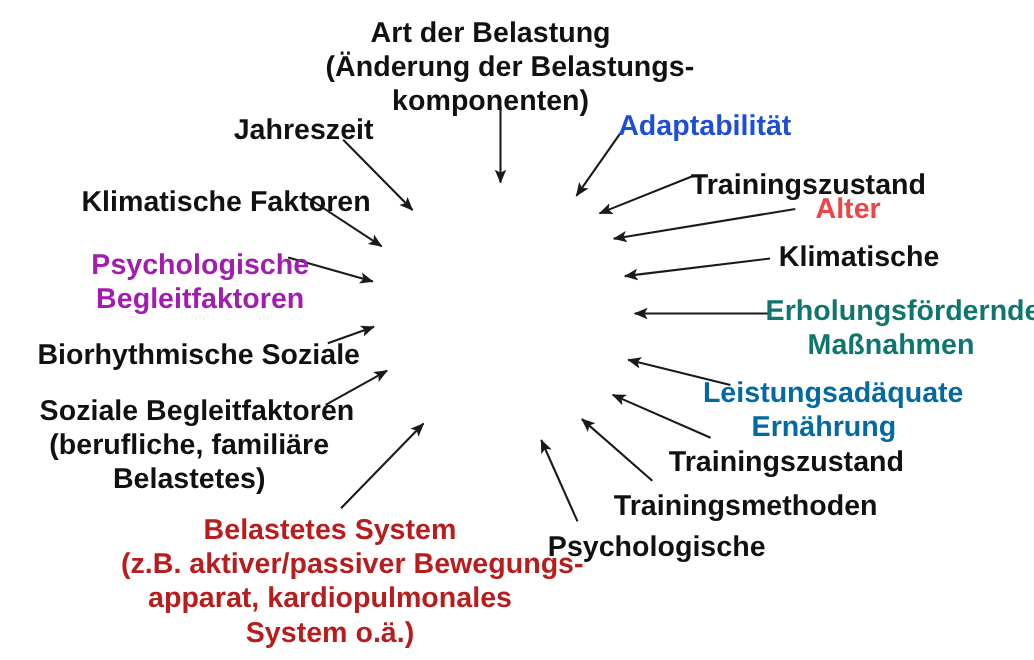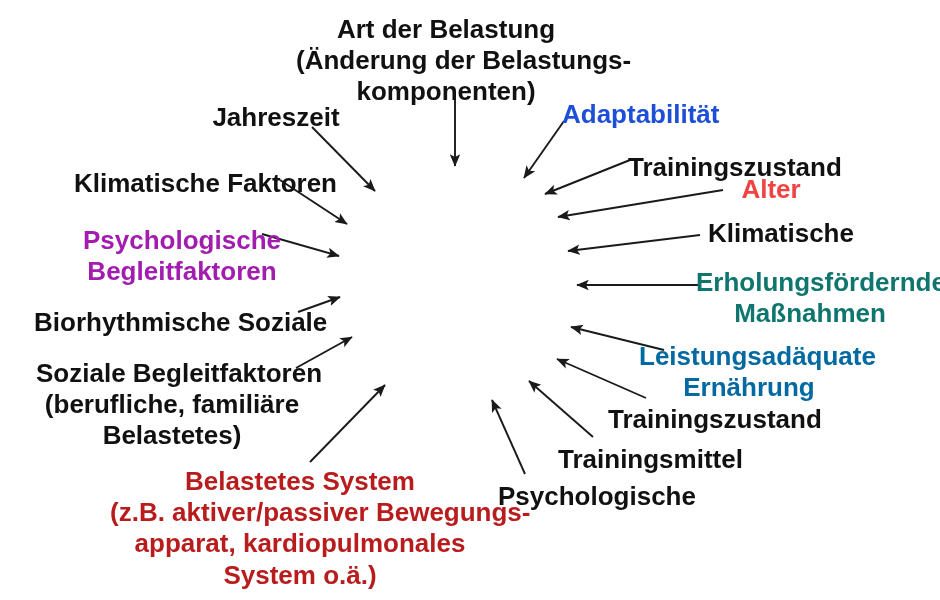--- a/index.html
+++ b/index.html
@@ -94,21 +94,21 @@
 Begleitfaktoren</div>
       <div class="node-label align-left" style="left: 34px; top: 307px; width: 262px; color: rgb(17, 17, 17);">Biorhythmische Soziale</div>
       <div class="node-label align-center" style="left: 36px; top: 358px; width: 272px; color: rgb(17, 17, 17);">Soziale Begleitfaktoren
 (berufliche, familiäre
 Belastetes)</div>
       <div class="node-label align-center" style="left: 110px; top: 466px; width: 380px; color: #b91c1c;">Belastetes System
 (z.B. aktiver/passiver Bewegungs-
 apparat, kardiopulmonales
 System o.ä.)</div>
       <div class="node-label align-left" style="left: 498px; top: 481px; width: 160px; color: rgb(17, 17, 17);">Psychologische</div>
-      <div class="node-label align-left" style="left: 558px; top: 444px; width: 172px; color: rgb(17, 17, 17);">Trainingsmittel</div>
+      <div class="node-label align-left" style="left: 558px; top: 444px; width: 172px; color: rgb(17, 17, 17);">Trainingsmethoden</div>
       <div class="node-label align-left" style="left: 608px; top: 404px; width: 210px; color: rgb(17, 17, 17);">Trainingszustand</div>
       <div class="node-label align-center" style="left: 639px; top: 341px; width: 220px; color: #0369a1;">Leistungsadäquate
 Ernährung</div>
       <div class="node-label align-center" style="left: 696px; top: 267px; width: 228px; color: #0f766e;">Erholungsfördernde
 Maßnahmen</div>
       <div class="node-label align-left" style="left: 706px; top: 218px; width: 150px; color: rgb(17, 17, 17);">Klimatische</div>
       <div class="node-label align-left" style="left: 726px; top: 174px; width: 90px; color: #ef4444;">Alter</div>
       <div class="node-label align-left" style="left: 628px; top: 152px; width: 190px; color: rgb(17, 17, 17);">Trainingszustand</div>
       <div class="node-label align-left" style="left: 562px; top: 99px; width: 150px; color: #1d4ed8;">Adaptabilität</div>
     </div>

